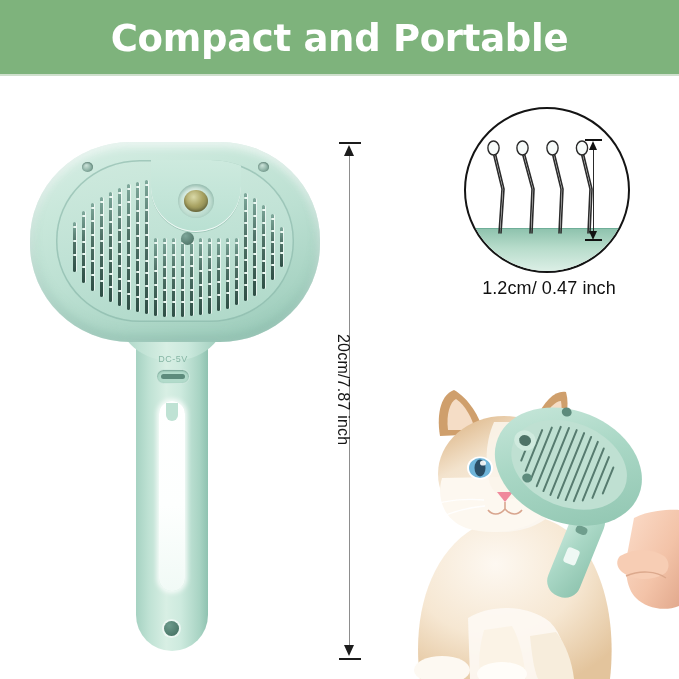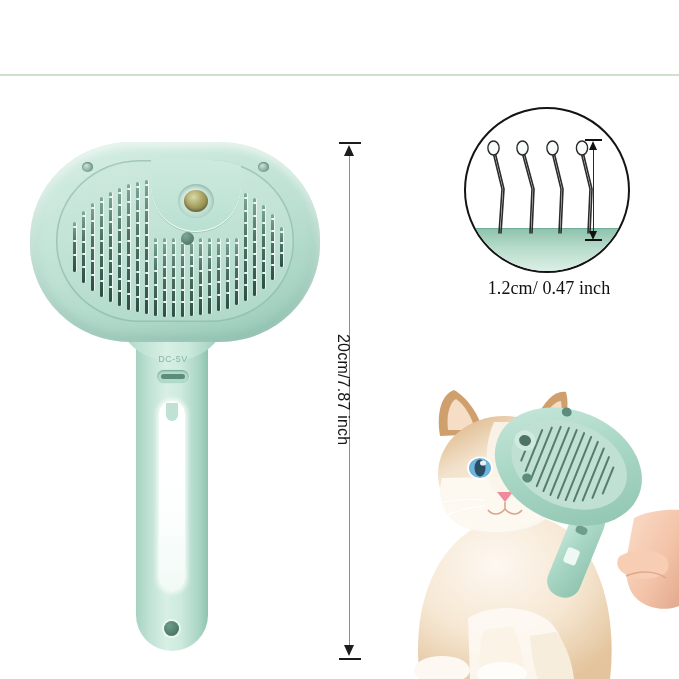--- a/index.html
+++ b/index.html
@@ -394,40 +394,43 @@
   .inset-arrow.down { top: 92px; border-top: 9px solid #111111; }
 
   .inset-caption {
     position: absolute;
     left: 444px;
     top: 202px;
     width: 210px;
     text-align: center;
     font-size: 18px;
     color: #101010;
-    font-family: Liberation Serif, serif;
+    font-family: Liberation Sans, sans-serif;
     letter-spacing: 0.1px;
   }
 
   
   .photo {
     position: absolute;
     left: 398px;
     top: 292px;
     width: 281px;
     height: 311px;
     overflow: hidden;
   }
   .photo svg { display: block; }
 </style>
 </head>
 <body>
 
 <div id="page">
 
+  <div class="banner">
+    <div class="banner-title">Compact and Portable</div>
+  </div>
   <div class="banner-underline"></div>
 
   <div class="stage">
 
     <div class="product">
 
       <div class="handle"></div>
       <div class="handle-neck"></div>
 
       <div class="light-slot"></div>

